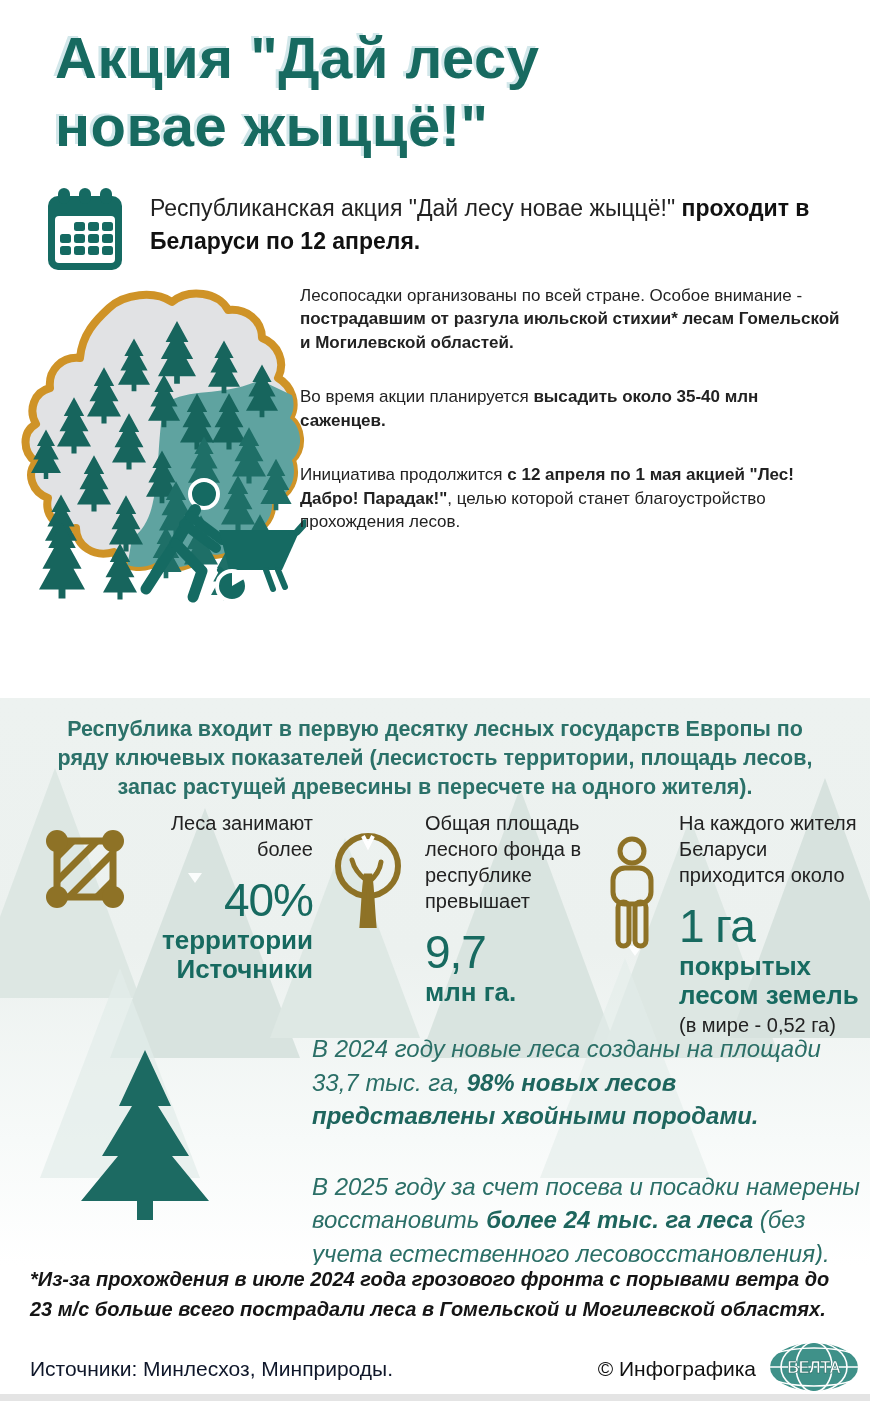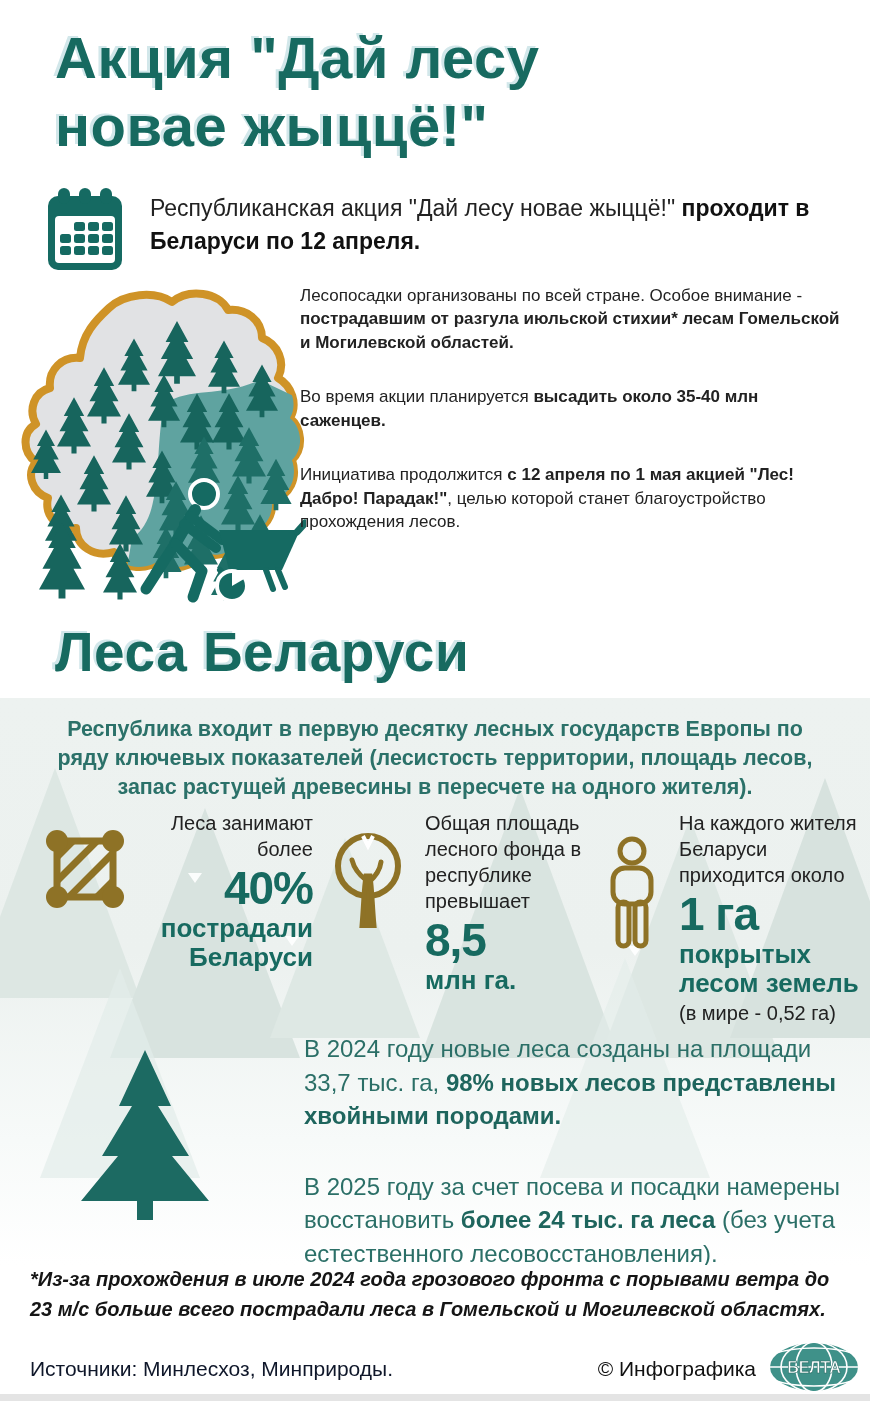--- a/index.html
+++ b/index.html
@@ -43,26 +43,26 @@
     color:#2b7169; font-size:21.5px; line-height:1.34;font-weight:bold;
   }
   .stat { position:absolute; display:flex; gap:15px; align-items:flex-start; }
   .stat-1 { left:40px;  top:112px;text-align:right; }
   .stat-2 { left:324px; top:112px; }
   .stat-3 { left:600px; top:112px; }
   .stat-icon-1 { margin-top:14px; }
   .stat-icon-2 { margin-top:22px; }
   .stat-icon-3 { margin-top:26px; }
   .stat-intro { font-size:20px; line-height:1.3; color:#222; }
-  .stat-value { font-size:46px; font-weight:bold; color:#176a60; line-height:1.05; margin-top:2px; letter-spacing:-1px; }
+  .stat-value { font-size:46px; font-weight:normal; color:#176a60; line-height:1.05; margin-top:14px; letter-spacing:-1px; }
   .stat-label { font-size:26px; font-weight:bold; color:#176a60; line-height:1.1; margin-top:2px; }
   .stat-note  { font-size:20px; color:#222; margin-top:5px; }
   .stat-text-1 { width:168px; } .stat-text-2 { width:168px; } .stat-text-3 { width:196px; }
   .facts-tree { position:absolute; left:50px; top:352px; }
-  .facts-text { position:absolute; left:304px; top:334px; width:552px; font-size:24px; line-height:1.4; color:#2b6f67; }
+  .facts-text { position:absolute; left:312px; top:334px; width:552px; font-size:24px; line-height:1.4; color:#2b6f67;font-style:italic; }
   .facts-text p { margin-bottom:37px; }
   .facts-text b { color:#1e655d; }
   
   .footnote {
     position:absolute; left:30px; top:1264px; width:816px;
     font-size:20px; font-style:italic; font-weight:bold; color:#151515; line-height:1.5;
   }
   .footer-row {
     position:absolute; left:30px; top:1340px; width:832px; height:58px;
     display:flex; justify-content:space-between; align-items:center;
@@ -170,21 +170,20 @@
       </g>
     </svg>
   </div>
 
   <div class="about-col">
     <p><span>Лесопосадки организованы по всей стране. Особое внимание - </span><b>пострадавшим от разгула июльской стихии* лесам Гомельской и Могилевской областей.</b></p>
     <p><span>Во время акции планируется </span><b>высадить около 35-40 млн саженцев.</b></p>
     <p><span>Инициатива продолжится </span><b>с 12 апреля по 1 мая акцией "Лес! Дабро! Парадак!"</b><span>, целью которой станет благоустройство прохождения лесов.</span></p>
   </div>
 
-  <div class="section-title">Леса Беларуси</div>
 
   <div class="light-section">
 
     <div class="bg-tree" style="left:-30px; top:70px;  border-width:0 85px 230px 85px;  border-bottom-color:#dde7e3;"></div>
     <div class="bg-tree" style="left:110px; top:110px; border-width:0 95px 250px 95px;  border-bottom-color:#d8e3df;"></div>
     <div class="bg-tree" style="left:270px; top:140px; border-width:0 75px 200px 75px;  border-bottom-color:#dee8e4;"></div>
     <div class="bg-tree" style="left:420px; top:90px;  border-width:0 100px 270px 100px;border-bottom-color:#d9e4e0;"></div>
     <div class="bg-tree" style="left:600px; top:120px; border-width:0 90px 240px 90px;  border-bottom-color:#dde7e3;"></div>
     <div class="bg-tree" style="left:730px; top:80px;  border-width:0 95px 260px 95px;  border-bottom-color:#d7e2de;"></div>
     <div class="bg-tree" style="left:40px;  top:270px; border-width:0 80px 210px 80px;  border-bottom-color:#e3ece9; opacity:.7;"></div>
@@ -215,35 +214,35 @@
             <circle cx="17" cy="17" r="11"></circle>
               <circle cx="73" cy="17" r="11"></circle>
             <circle cx="17" cy="73" r="11"></circle>
               <circle cx="73" cy="73" r="11"></circle>
           </g>
         </svg>
       </div>
       <div class="stat-text-1">
         <div class="stat-intro">Леса занимают более</div>
         <div class="stat-value">40%</div>
-        <div class="stat-label">пострадали Беларуси</div>
+        <div class="stat-label">территории Источники</div>
       </div>
     </div>
 
     <div class="stat stat-2">
       <div class="stat-icon-2">
         <svg width="86" height="96" viewBox="0 0 86 96">
           <circle cx="44" cy="34" r="30" fill="none" stroke="#8e7226" stroke-width="6"></circle>
           <path d="M38,94 C40,70 40,56 42,44 L46,44 C48,58 48,72 50,94 Z M42,48 C34,42 30,36 28,28 M45,50 C52,44 56,38 57,30" fill="#8e7226" stroke="#8e7226" stroke-width="5" stroke-linecap="round"></path>
           <path d="M39,4 L44,14 L49,4" fill="none" stroke="#ffffff" stroke-width="4"></path>
         </svg>
       </div>
       <div class="stat-text-2">
         <div class="stat-intro">Общая площадь лесного фонда в республике превышает</div>
-        <div class="stat-value">8,5</div>
+        <div class="stat-value">9,7</div>
         <div class="stat-label">млн га.</div>
       </div>
     </div>
 
     <div class="stat stat-3">
       <div class="stat-icon-3">
         <svg width="64" height="116" viewBox="0 0 64 116">
           <g fill="none" stroke="#8e7226" stroke-width="5">
             <circle cx="32" cy="15" r="12"></circle>
             <path d="M22,32 h20 a9,9 0 0 1 9,9 v22 a5,5 0 0 1 -10,0 v-14 m-38,14 a5,5 0 0 1 -10,0 z" transform="translate(0,0)" stroke="none"></path>

